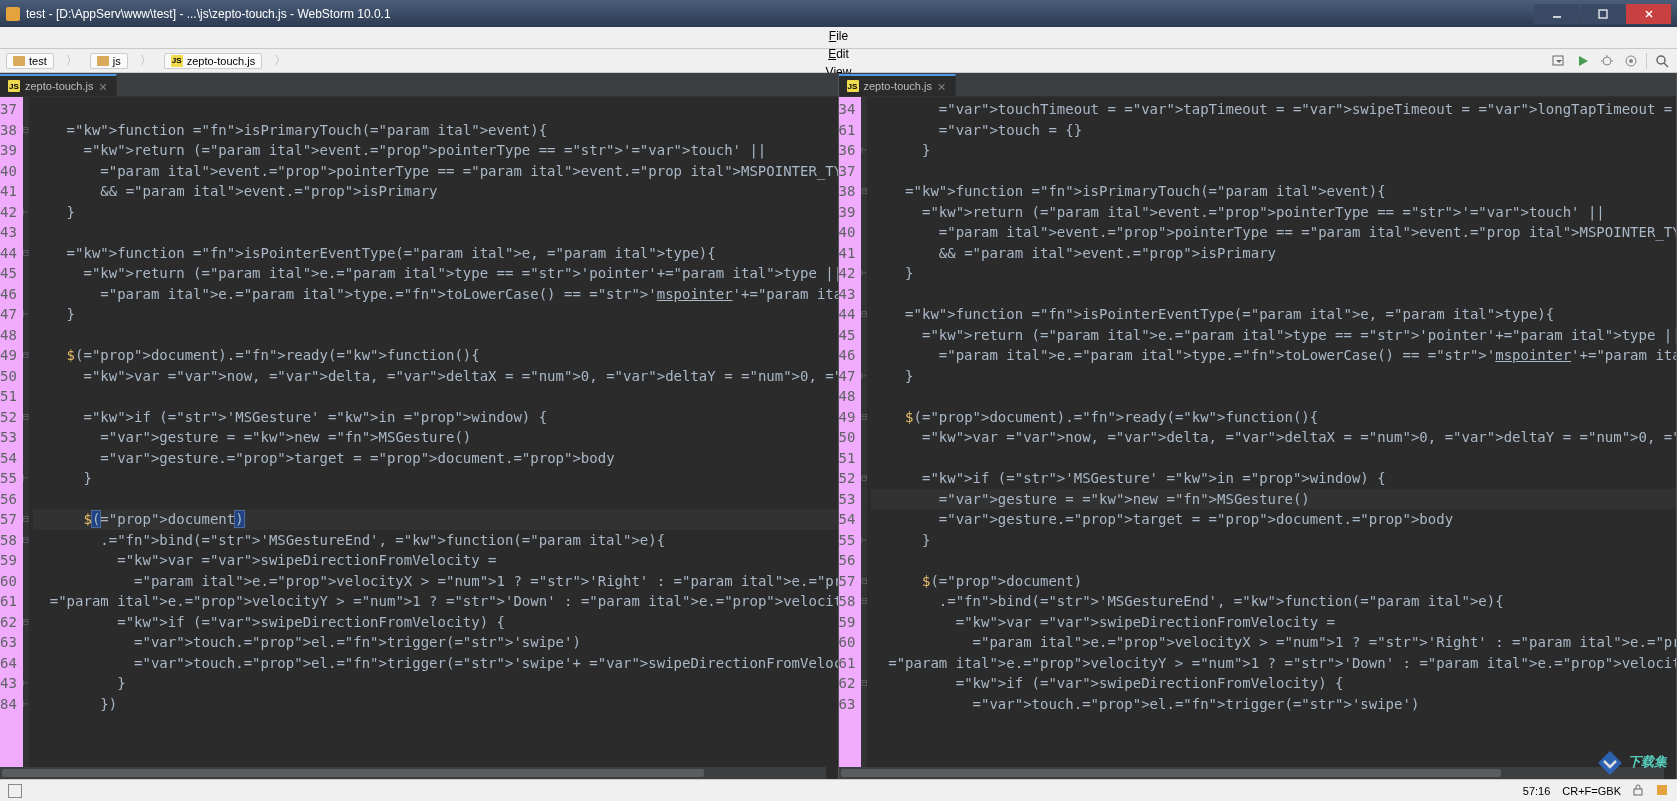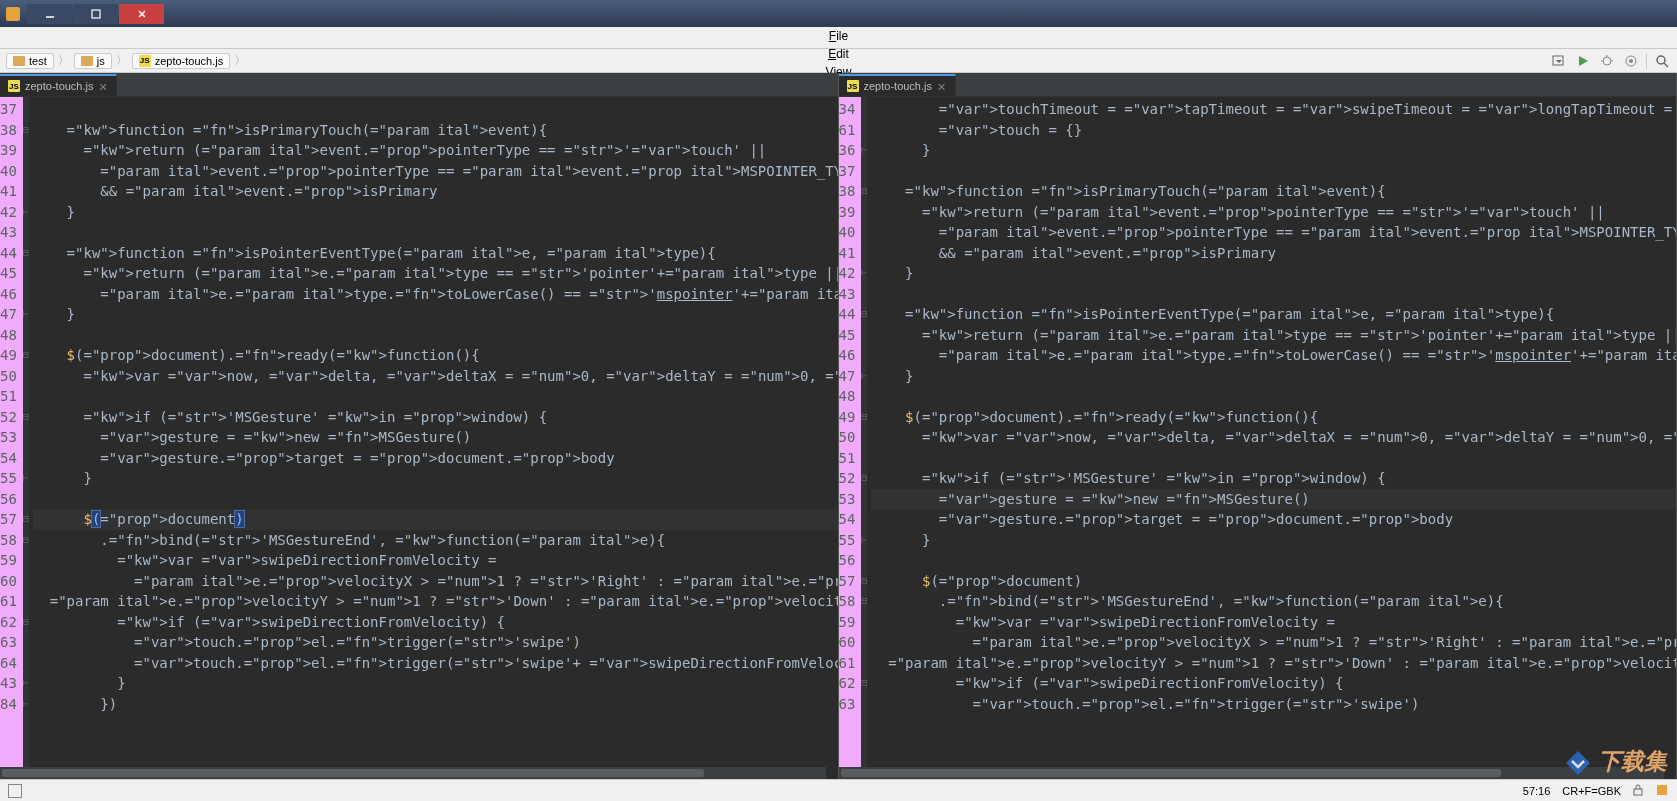--- a/index.html
+++ b/index.html
@@ -15,21 +15,21 @@
 .win-close { background: #c94040; }
 .win-btn svg { width: 10px; height: 10px; }
 
 
 .menubar { height: 22px; background: #f0f0f0; display: flex; align-items: center; padding: 0 4px; color: #000; border-bottom: 1px solid #c9c9c9; flex-direction: column; }
 .menu-item { padding: 2px 8px; cursor: pointer; }
 .menu-item span.u { text-decoration: underline; }
 
 
 .nav-bar { height: 24px; background: #f0f0f0; display: flex; align-items: center; padding: 0 6px; color: #000; border-bottom: 1px solid #c9c9c9; justify-content: space-between; }
-.breadcrumbs { display: flex; align-items: center; gap: 2px; }
+.breadcrumbs { display: flex; align-items: center; gap: 10px; }
 .crumb { display: flex; align-items: center; gap: 4px; padding: 1px 6px; border: 1px solid #ccc; border-radius: 2px; background: #fafafa; cursor: pointer; font-size: 11px; }
 .crumb-sep { color: #999; padding: 0 2px; }
 .folder-icon { width: 12px; height: 10px; background: #d9a95c; border-radius: 1px; display: inline-block; }
 .js-icon { width: 12px; height: 12px; background: #f0db4f; color: #000; font-size: 8px; font-weight: bold; display: inline-flex; align-items: center; justify-content: center; border-radius: 1px; }
 .nav-tools { display: flex; align-items: center; gap: 6px; }
 .nav-tool { width: 18px; height: 18px; display: inline-flex; align-items: center; justify-content: center; cursor: pointer; color: #555; }
 .nav-tool svg { width: 14px; height: 14px; }
 
 
 .editor-area { display: flex; height: calc(801px - 27px - 22px - 24px - 22px); background: #2b2b2b; }
@@ -56,28 +56,29 @@
 .status-left { display: flex; align-items: center; gap: 8px; }
 .status-right { display: flex; align-items: center; gap: 12px; }
 .status-box { width: 14px; height: 14px; border: 1px solid #888; }
 .lock-icon { width: 10px; height: 12px; }
 
 
 .hscroll { height: 12px; background: #3c3f41; position: absolute; bottom: 0; left: 0; right: 12px; display: flex; align-items: center; }
 .hscroll-thumb { height: 8px; background: #5a5d5f; border-radius: 2px; margin-left: 2px; }
 
 
-.watermark { position: absolute; right: 10px; bottom: 24px; color: #fdba74; font-size: 23px; font-weight: bold; opacity: 0.85; z-index: 100; font-style: italic; }
+.watermark { position: absolute; right: 10px; bottom: 24px; color: #5eead4; font-size: 13px; font-weight: bold; opacity: 0.85; z-index: 100; font-style: italic; }
 .watermark svg { vertical-align: middle; }
 </style>
 </head>
 <body>
 
 <div class="titlebar">
   <span class="app-icon"></span>
+  <span class="title">test - [D:\AppServ\www\test] - ...\js\zepto-touch.js - WebStorm 10.0.1</span>
   <span class="win-btn win-min">
       <svg viewBox="0 0 10 10">
         <line x1="1" y1="8" x2="9" y2="8" stroke="#fff" stroke-width="1.5"></line>
       </svg>
     </span>
   <span class="win-btn win-max">
       <svg viewBox="0 0 10 10">
         <rect x="1" y="1" width="8" height="8" fill="none" stroke="#fff" stroke-width="1.2"></rect>
       </svg>
     </span>

